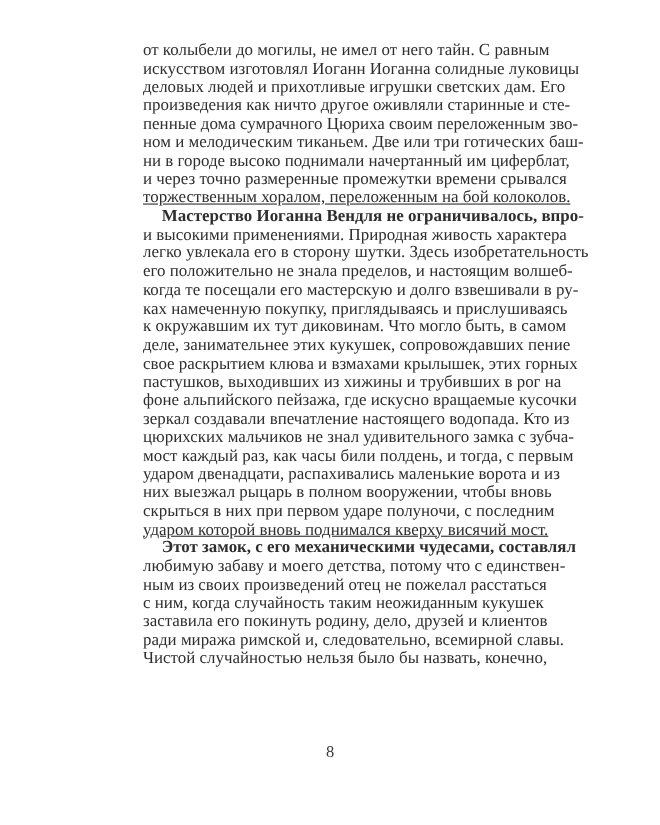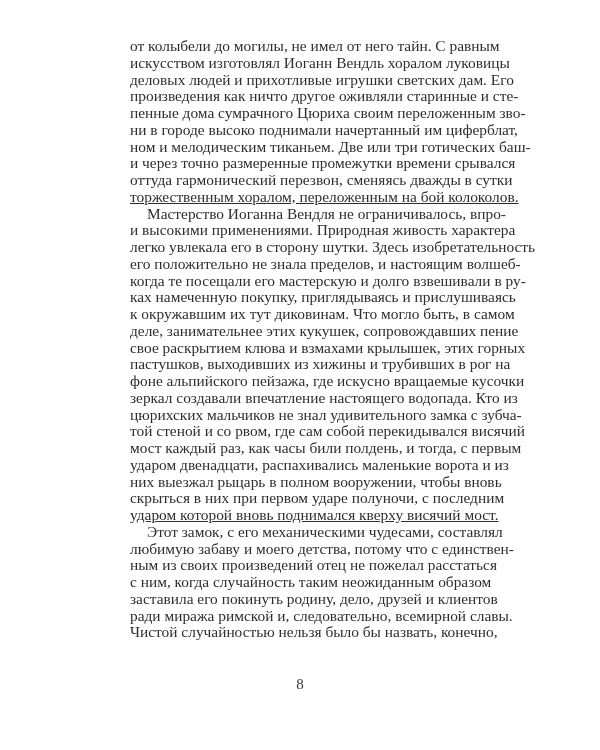--- a/index.html
+++ b/index.html
@@ -10,73 +10,71 @@
   .text-block {
     position: absolute; left: 130px; top: 38px; width: 351px;
     font-family: "Liberation Serif", "DejaVu Serif", serif;
     font-size: 15.4px; line-height: 16.76px; color: #2e2e2e;
   }
   .line {
     display: block; height: 16.76px; white-space: nowrap;
     text-align: justify; text-align-last: justify;
   }
   .line.last { text-align: left; text-align-last: left; text-decoration: underline; }
-  .line.indent { text-indent: 17px; }
+  .line.indent { text-indent: 17px; font-weight: bold; }
   .page-number {
     position: absolute; left: 0; width: 600px; top: 676px; text-align: center;
     font-family: "Liberation Serif", "DejaVu Serif", serif;
     font-size: 15px; color: #3a3a3a;
   }
 </style>
 </head>
 <body>
 
 <div class="page">
   <div class="text-block">
 
     <div>
       <span class="line">от колыбели до могилы, не имел от него тайн. С равным</span>
-      <span class="line">искусством изготовлял Иоганн Вендль хоралом луковицы</span>
+      <span class="line">искусством изготовлял Иоганн Иоганна солидные луковицы</span>
       <span class="line">деловых людей и прихотливые игрушки светских дам. Его</span>
       <span class="line">произведения как ничто другое оживляли старинные и сте-</span>
       <span class="line">пенные дома сумрачного Цюриха своим переложенным зво-</span>
+      <span class="line">ном и мелодическим тиканьем. Две или три готических баш-</span>
       <span class="line">ни в городе высоко поднимали начертанный им циферблат,</span>
-      <span class="line">ном и мелодическим тиканьем. Две или три готических баш-</span>
       <span class="line">и через точно размеренные промежутки времени срывался</span>
-      <span class="line">оттуда гармонический перезвон, сменяясь дважды в сутки</span>
       <span class="line last">торжественным хоралом, переложенным на бой колоколов.</span>
     </div>
 
     <div>
       <span class="line indent">Мастерство Иоганна Вендля не ограничивалось, впро-</span>
       <span class="line">и высокими применениями. Природная живость характера</span>
       <span class="line">легко увлекала его в сторону шутки. Здесь изобретательность</span>
       <span class="line">его положительно не знала пределов, и настоящим волшеб-</span>
       <span class="line">когда те посещали его мастерскую и долго взвешивали в ру-</span>
       <span class="line">ках намеченную покупку, приглядываясь и прислушиваясь</span>
       <span class="line">к окружавшим их тут диковинам. Что могло быть, в самом</span>
       <span class="line">деле, занимательнее этих кукушек, сопровождавших пение</span>
       <span class="line">свое раскрытием клюва и взмахами крылышек, этих горных</span>
       <span class="line">пастушков, выходивших из хижины и трубивших в рог на</span>
       <span class="line">фоне альпийского пейзажа, где искусно вращаемые кусочки</span>
       <span class="line">зеркал создавали впечатление настоящего водопада. Кто из</span>
       <span class="line">цюрихских мальчиков не знал удивительного замка с зубча-</span>
-      <span class="line">той стеной и со рвом, где сам собой перекидывался висячий</span>
       <span class="line">мост каждый раз, как часы били полдень, и тогда, с первым</span>
       <span class="line">ударом двенадцати, распахивались маленькие ворота и из</span>
       <span class="line">них выезжал рыцарь в полном вооружении, чтобы вновь</span>
       <span class="line">скрыться в них при первом ударе полуночи, с последним</span>
       <span class="line last">ударом которой вновь поднимался кверху висячий мост.</span>
     </div>
 
     <div>
       <span class="line indent">Этот замок, с его механическими чудесами, составлял</span>
       <span class="line">любимую забаву и моего детства, потому что с единствен-</span>
       <span class="line">ным из своих произведений отец не пожелал расстаться</span>
-      <span class="line">с ним, когда случайность таким неожиданным образом</span>
+      <span class="line">с ним, когда случайность таким неожиданным кукушек</span>
       <span class="line">заставила его покинуть родину, дело, друзей и клиентов</span>
       <span class="line">ради миража римской и, следовательно, всемирной славы.</span>
       <span class="line">Чистой случайностью нельзя было бы назвать, конечно,</span>
     </div>
   </div>
 
   <div class="page-number">8</div>
 </div>
 
 </body></html>

